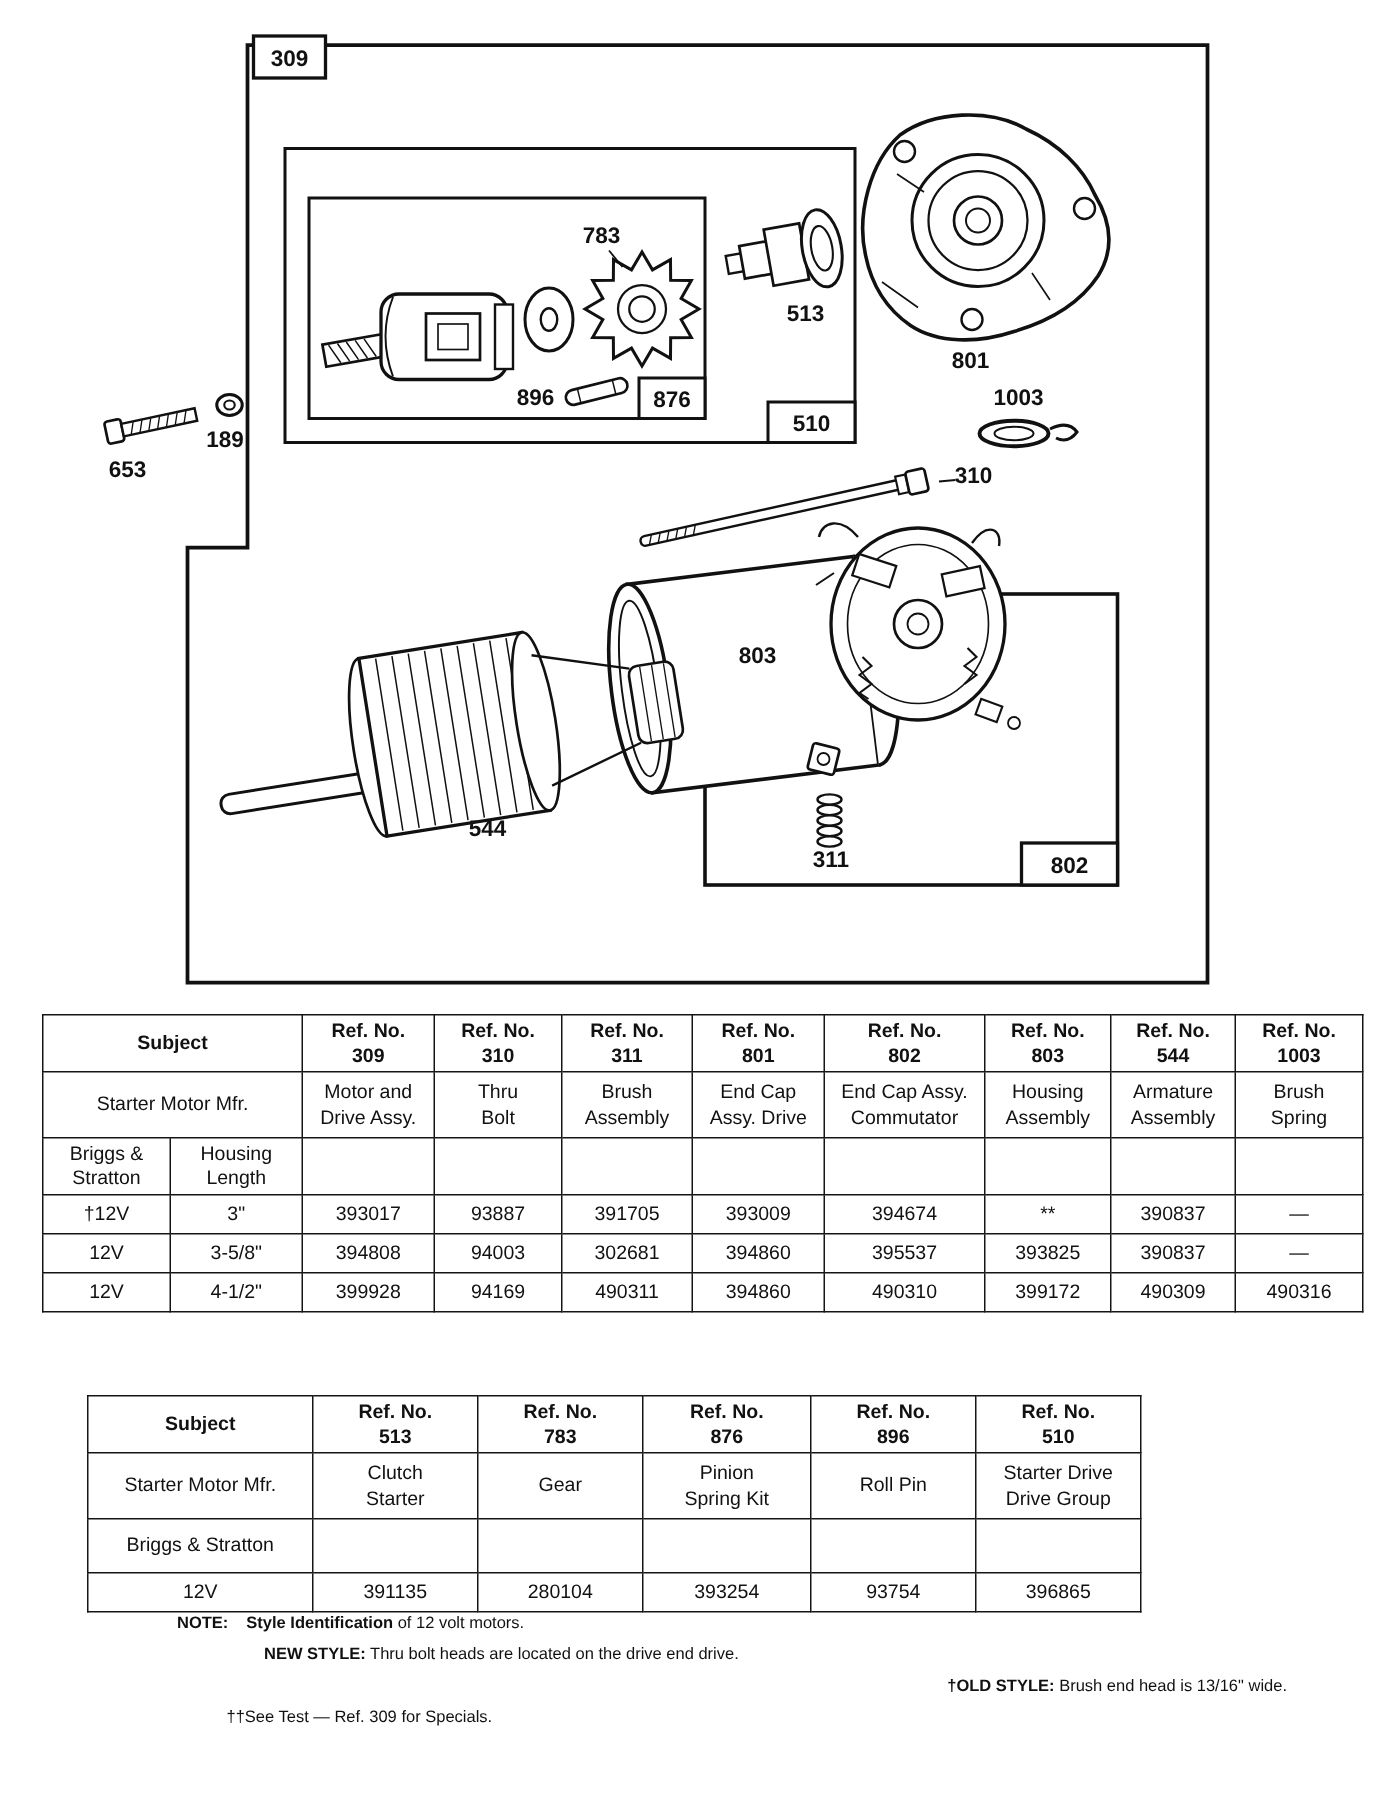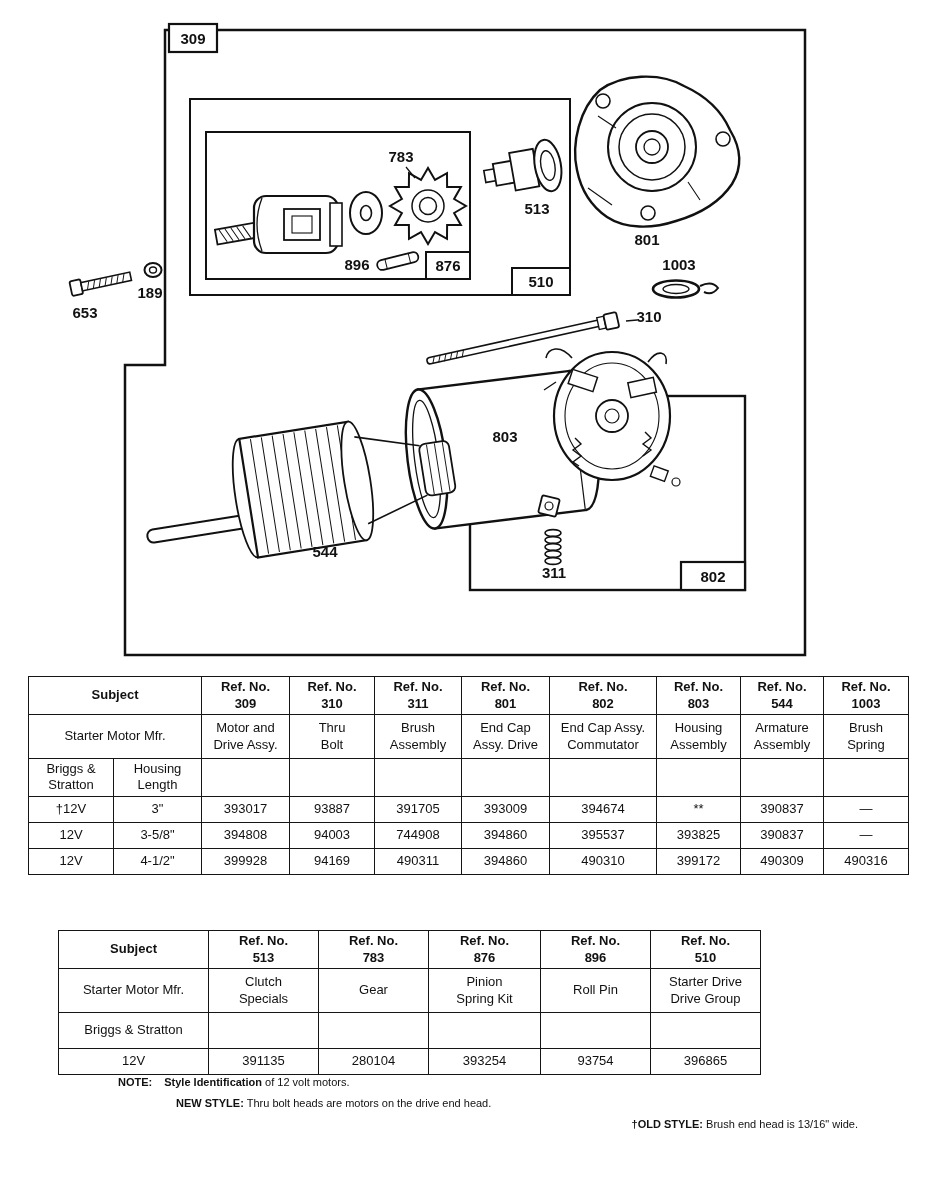--- a/index.html
+++ b/index.html
@@ -272,21 +272,21 @@
       <td>394674</td>
       <td>**</td>
       <td>390837</td>
       <td>—</td>
     </tr>
     <tr class="r-data">
       <td>12V</td>
       <td>3-5/8"</td>
       <td>394808</td>
       <td>94003</td>
-      <td>744908</td>
+      <td>302681</td>
       <td>394860</td>
       <td>395537</td>
       <td>393825</td>
       <td>390837</td>
       <td>—</td>
     </tr>
     <tr class="r-data">
       <td>12V</td>
       <td>4-1/2"</td>
       <td>399928</td>
@@ -320,21 +320,21 @@
       <th>Ref. No.
 876</th>
       <th>Ref. No.
 896</th>
       <th>Ref. No.
 510</th>
     </tr>
     <tr class="r-name">
       <td>Starter Motor Mfr.</td>
       <td>Clutch
-Specials</td>
+Starter</td>
       <td>Gear</td>
       <td>Pinion
 Spring Kit</td>
       <td>Roll Pin</td>
       <td>Starter Drive
 Drive Group</td>
     </tr>
     <tr class="r-brand">
       <td>Briggs &amp; Stratton</td>
       <td></td>
@@ -354,21 +354,24 @@
   </tbody>
     </table>
 
   <div class="notes">
     <div class="note-line">
       <span class="nb">NOTE:</span><span class="gap"></span><span class="nb">Style Identification</span>
       <span>of 12 volt motors.</span>
     </div>
     <div class="note-line in1">
       <span class="nb">NEW STYLE:</span>
-      <span>Thru bolt heads are motors on the drive end head.</span>
+      <span>Thru bolt heads are located on the drive end drive.</span>
     </div>
     <div class="note-line in2">
       <span class="nb">†OLD STYLE:</span>
       <span>Brush end head is 13/16" wide.</span>
     </div>
+    <div class="note-line in3">
+      <span>††See Test — Ref. 309 for Specials.</span>
+    </div>
   </div>
 
 </div>
 
 </body></html>

